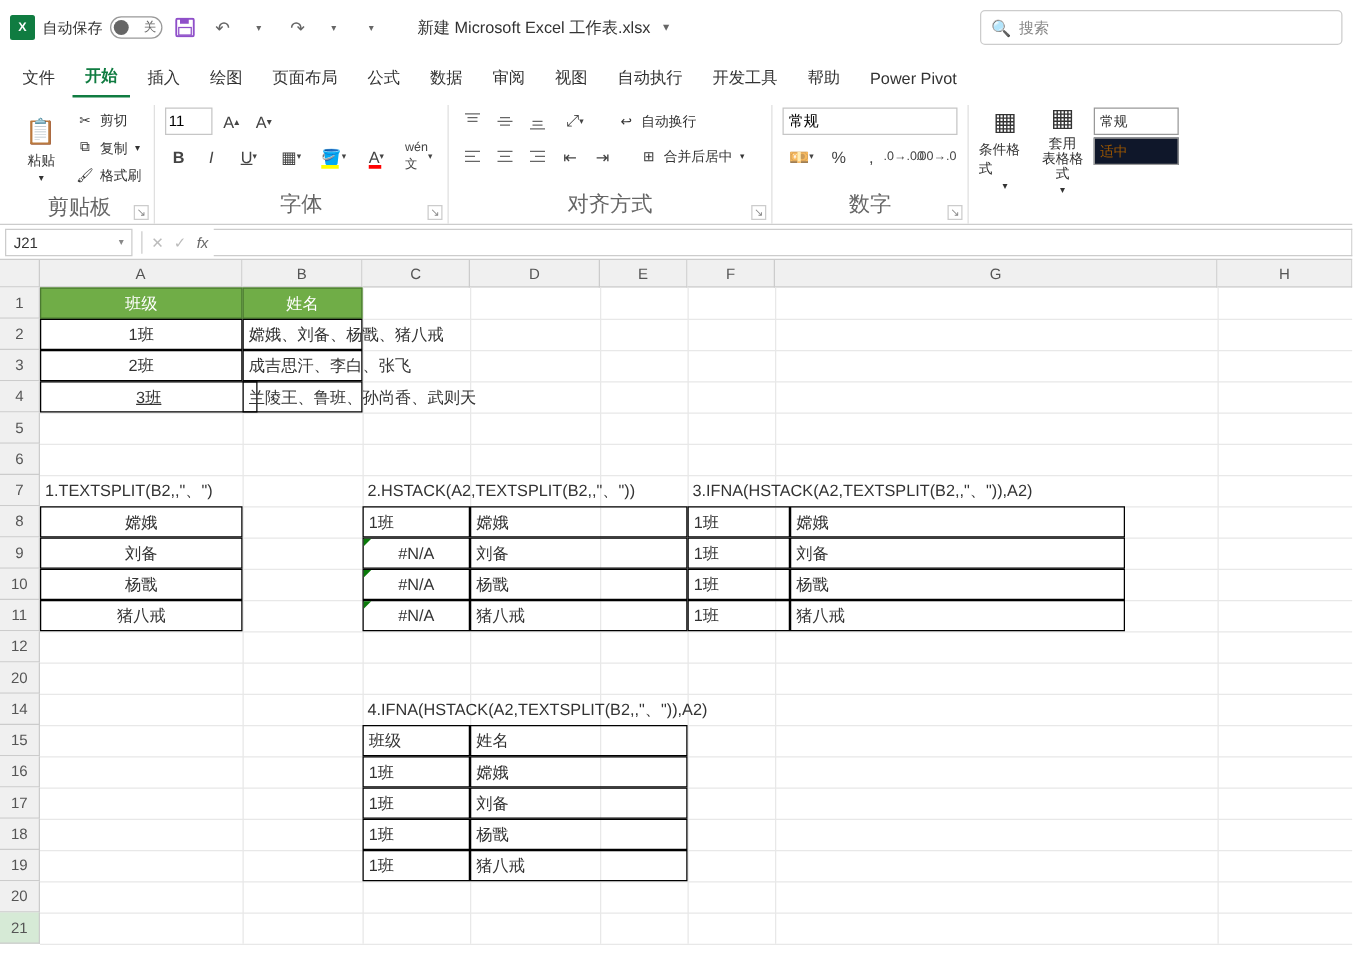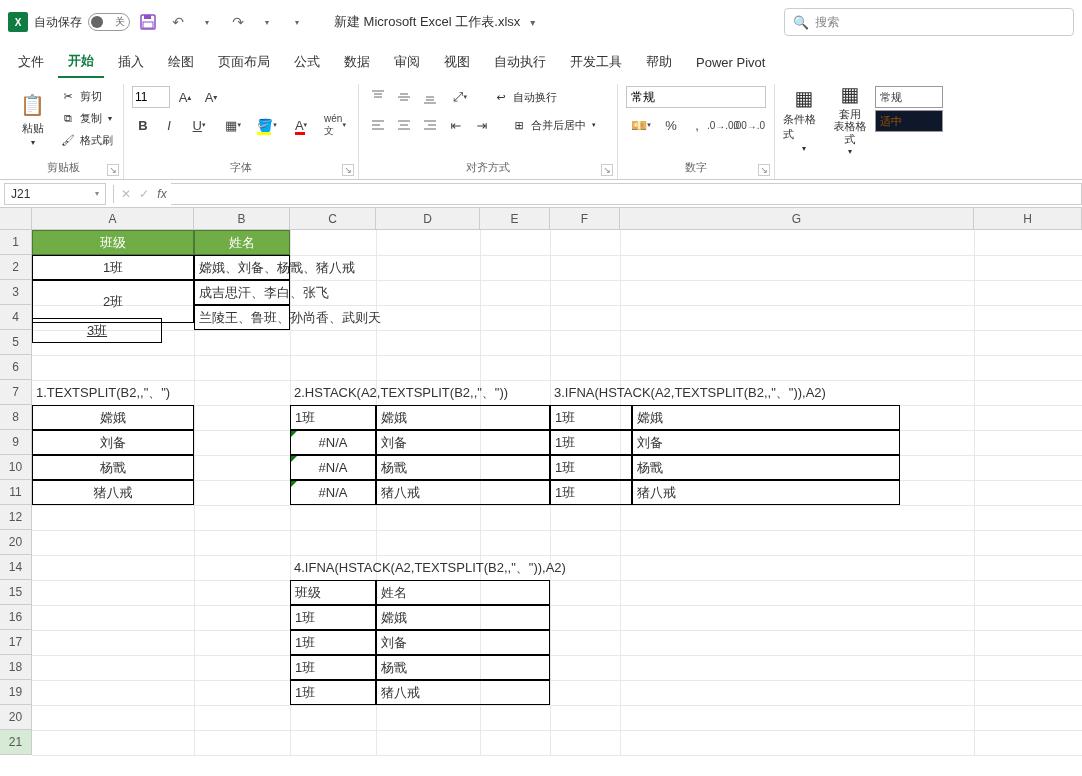--- a/index.html
+++ b/index.html
@@ -24,21 +24,21 @@
 
 .menu { display: flex; align-items: center; padding: 0 8px; height: 36px; gap: 4px; background: #fff; }
 .menu .tab { padding: 6px 10px; font-size: 13px; cursor: pointer; }
 .menu .tab.active { border-bottom: 2px solid #107c41; color: #107c41; font-weight: 700; }
 
 
 .ribbon { display: flex; background: #fff; border-bottom: 1px solid #ccc; height: 100px; padding: 4px 4px 0 4px; }
 .group { border-right: 1px solid #e0e0e0; padding: 2px 8px 2px 8px; display: flex; flex-direction: column; position: relative; }
 .group:last-child { border-right: none; }
 .group-body { flex: 1; display: flex; align-items: flex-start; gap: 4px; }
-.group-label { text-align: center; font-size: 11px; color: #666; padding: 2px 0; position: relative; }
+.group-label { text-align: center; font-size: 17px; color: #666; padding: 2px 0; position: relative; }
 .launcher { position: absolute; right: 4px; bottom: 3px; font-size: 9px; color: #888; border: 1px solid #ccc; width: 12px; height: 12px; line-height: 10px; text-align: center; }
 .big-btn { display: flex; flex-direction: column; align-items: center; justify-content: center; width: 42px; height: 66px; cursor: pointer; gap: 2px; font-size: 11px; }
 .big-btn .ic { width: 28px; height: 28px; display: flex; align-items: center; justify-content: center; font-size: 20px; }
 .small-btns { display: flex; flex-direction: column; gap: 2px; }
 .small-btn { display: flex; align-items: center; gap: 4px; font-size: 11px; cursor: pointer; padding: 1px 2px; height: 20px; }
 .small-btn .ic { width: 16px; text-align: center; }
 .row { display: flex; align-items: center; gap: 4px; }
 .font-select { width: 165px; height: 22px; border: 1px solid #c6c6c6; font-size: 12px; padding: 0 4px; background: #fff; }
 .size-select { width: 38px; height: 22px; border: 1px solid #c6c6c6; font-size: 12px; padding: 0 2px; background: #fff; }
 .rb { width: 22px; height: 22px; display: flex; align-items: center; justify-content: center; cursor: pointer; font-size: 13px; color: #444; }
@@ -386,23 +386,23 @@
           <div class="gridline-h" style="top: 400px;"></div>
           <div class="gridline-h" style="top: 425px;"></div>
           <div class="gridline-h" style="top: 450px;"></div>
           <div class="gridline-h" style="top: 475px;"></div>
           <div class="gridline-h" style="top: 500px;"></div>
           <div class="gridline-h" style="top: 525px;"></div>
           <div class="cell hdr" style="left: 0px; top: 0px; width: 162px; height: 25px;">班级</div>
           <div class="cell hdr" style="left: 162px; top: 0px; width: 96px; height: 25px;">姓名</div>
           <div class="cell center bordered" style="left: 0px; top: 25px; width: 162px; height: 25px;">1班</div>
           <div class="cell bordered" style="left: 162px; top: 25px; width: 96px; height: 25px; overflow: visible;">嫦娥、刘备、杨戬、猪八戒</div>
-          <div class="cell center bordered" style="left: 0px; top: 50px; width: 162px; height: 43px;">2班</div>
+          <div class="cell center bordered" style="left: 0px; top: 50px; width: 162px; height: 25px;">2班</div>
           <div class="cell bordered" style="left: 162px; top: 50px; width: 96px; height: 25px; overflow: visible;">成吉思汗、李白、张飞</div>
-          <div class="cell center bordered" style="left: 0px; top: 88px; width: 130px; height: 25px; text-decoration: underline;">3班</div>
+          <div class="cell center bordered" style="left: 0px; top: 75px; width: 174px; height: 25px; text-decoration: underline;">3班</div>
           <div class="cell bordered" style="left: 162px; top: 75px; width: 96px; height: 25px; overflow: visible;">兰陵王、鲁班、孙尚香、武则天</div>
           <div class="cell " style="left: 0px; top: 150px; width: 162px; height: 25px;">1.TEXTSPLIT(B2,,"、")</div>
           <div class="cell " style="left: 258px; top: 150px; width: 86px; height: 25px;">2.HSTACK(A2,TEXTSPLIT(B2,,"、"))</div>
           <div class="cell " style="left: 518px; top: 150px; width: 70px; height: 25px;">3.IFNA(HSTACK(A2,TEXTSPLIT(B2,,"、")),A2)</div>
           <div class="cell center bordered" style="left: 0px; top: 175px; width: 162px; height: 25px;">嫦娥</div>
           <div class="cell center bordered" style="left: 0px; top: 200px; width: 162px; height: 25px;">刘备</div>
           <div class="cell center bordered" style="left: 0px; top: 225px; width: 162px; height: 25px;">杨戬</div>
           <div class="cell center bordered" style="left: 0px; top: 250px; width: 162px; height: 25px;">猪八戒</div>
           <div class="cell bordered " style="left: 258px; top: 175px; width: 86px; height: 25px;">1班</div>
           <div class="cell bordered" style="left: 344px; top: 175px; width: 174px; height: 25px;">嫦娥</div>

